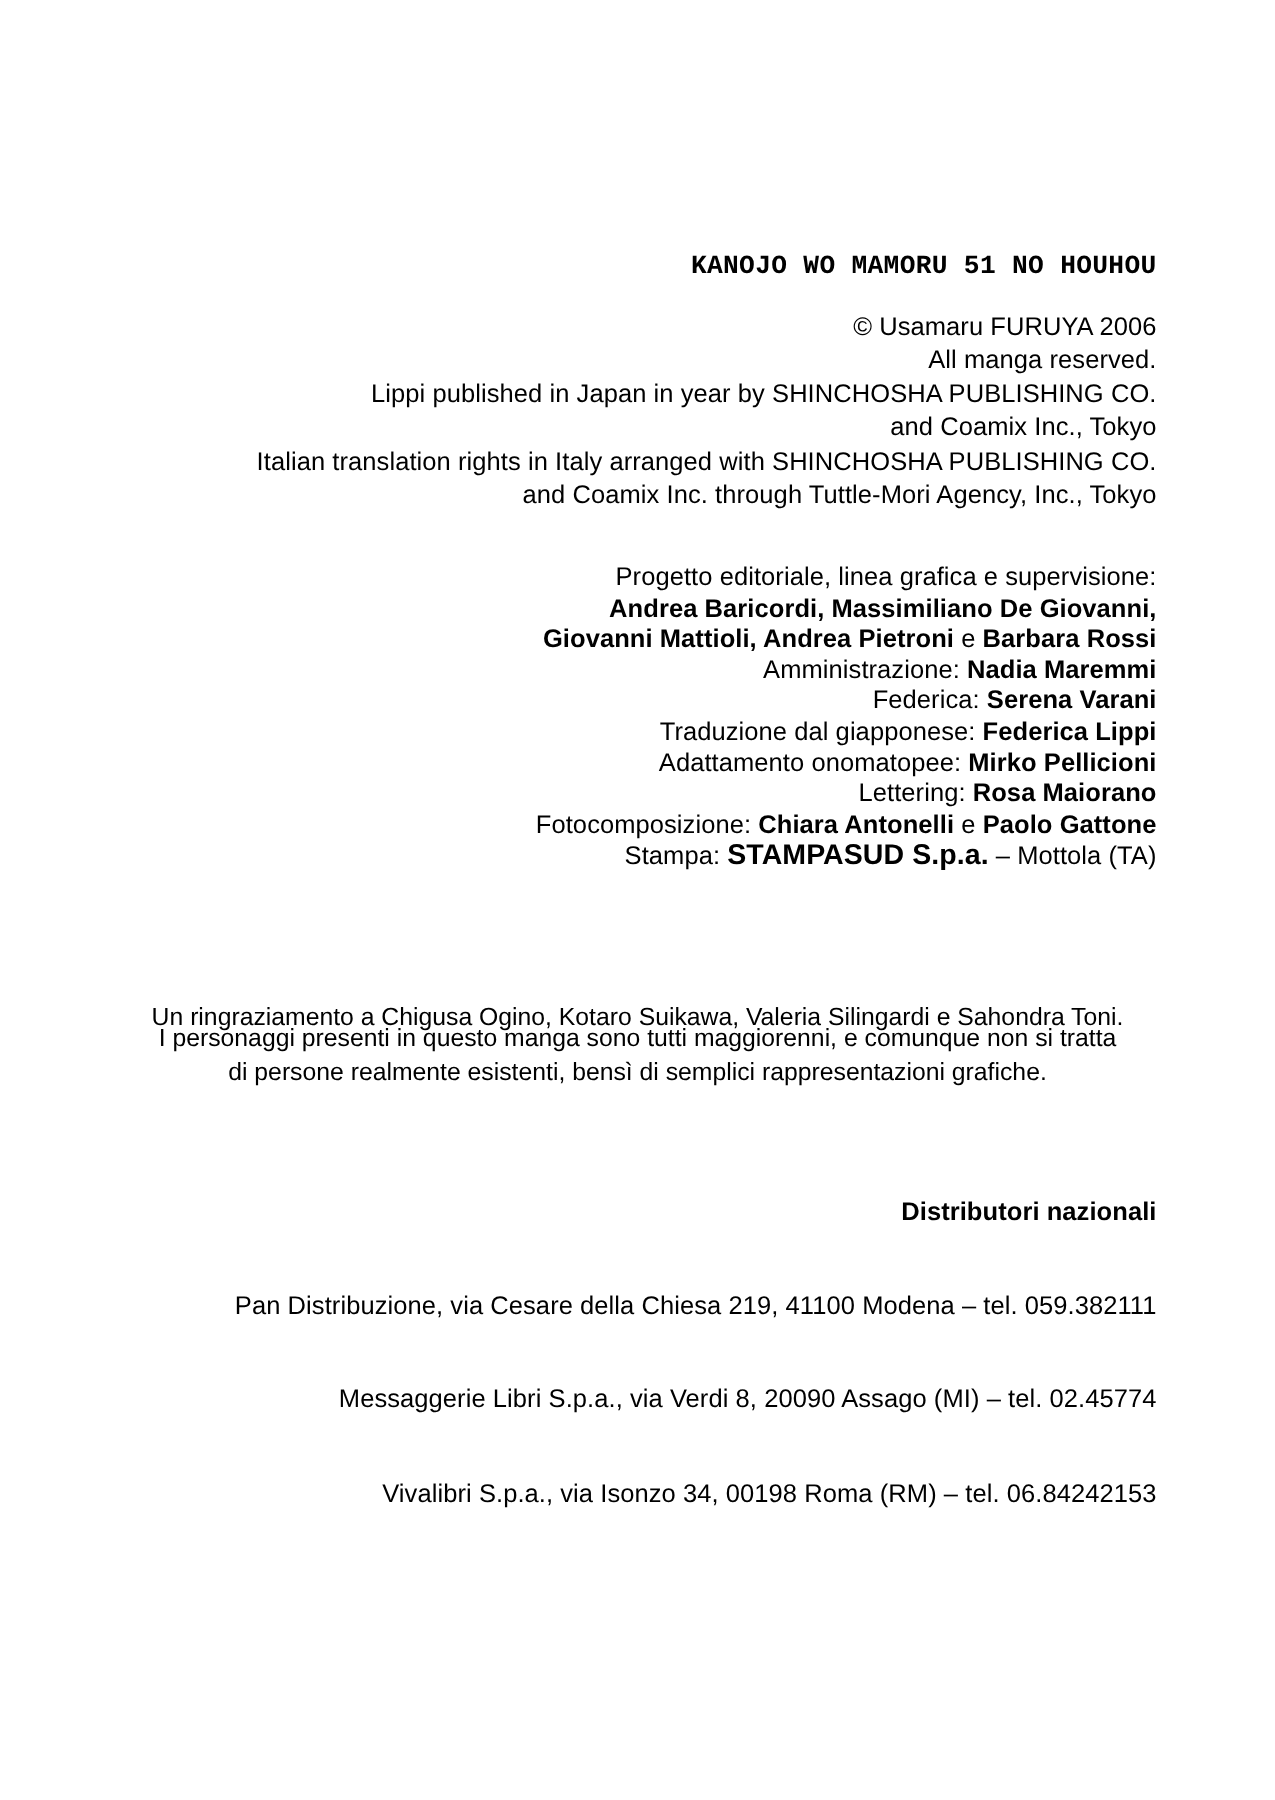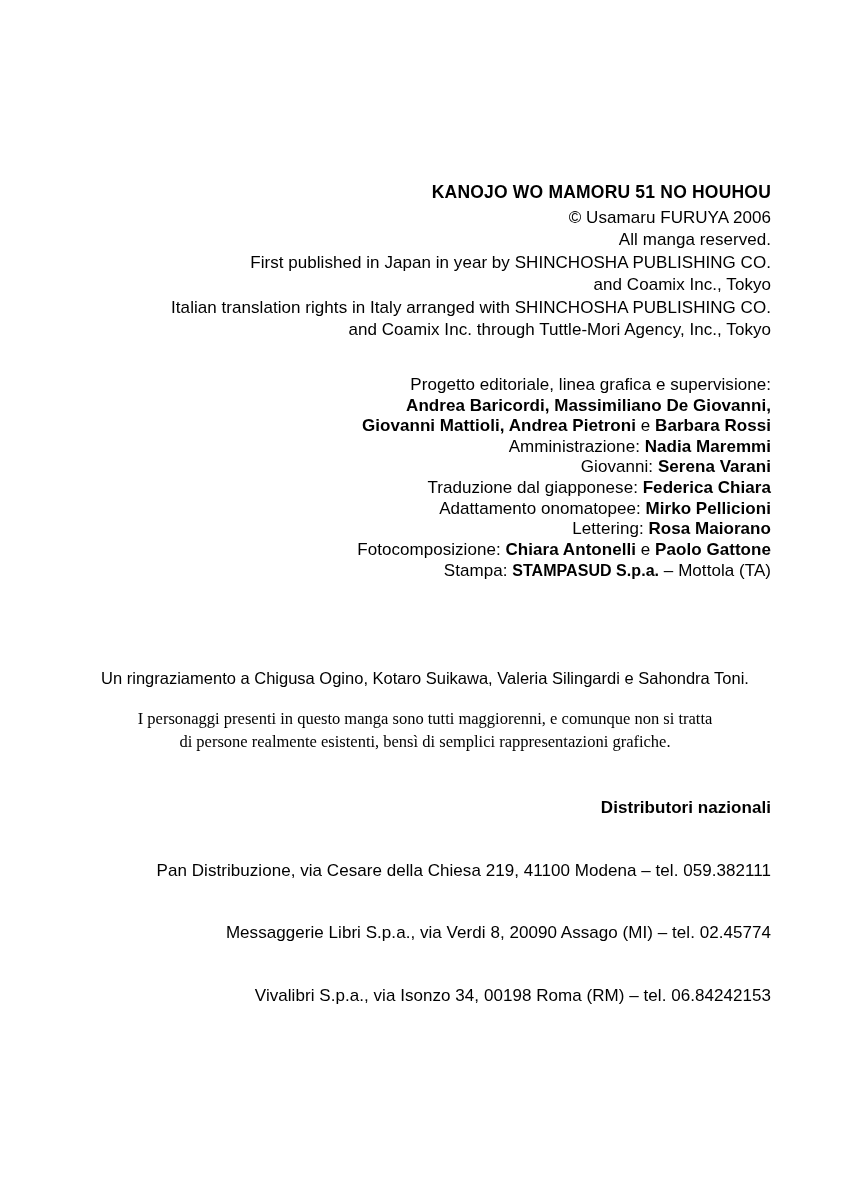--- a/index.html
+++ b/index.html
@@ -41,21 +41,21 @@
     width: 850px;
     text-align: center;
     white-space: nowrap;
   }
 
   .line {
     display: block;
   }
 
   
-  #title-block { top: 181px; }
+  #title-block { top: 167px; font-family: Liberation Mono, monospace; }
   #title-block .title {
     font-size: 17.5px;
     font-weight: bold;
     letter-spacing: 0.2px;
     line-height: 22px;
   }
 
   
   #rights-block { top: 207px; }
   #rights-block .line {
@@ -72,33 +72,33 @@
     font-weight: normal;
     line-height: 20.6px;
     letter-spacing: 0.05px;
   }
   #credits-block b,
   .bold { font-weight: bold; }
 
   #credits-block .line.stampa { line-height: 21px; }
   #credits-block .line.stampa .big {
     font-weight: bold;
-    font-size: 16px;
+    font-size: 19px;
   }
 
   
   #thanks-block { top: 636px; }
   #thanks-block .line {
     font-size: 16.5px;
     line-height: 21px;
     margin-top: 32px;
   }
 
   
-  #disclaimer-block { top: 708px; font-family: Liberation Serif, serif; }
+  #disclaimer-block { top: 681px; }
   #disclaimer-block .line {
     font-size: 16.5px;
     line-height: 22.5px;
   }
 
   
   #distributors-block { top: 757px; }
   #distributors-block .heading {
     font-size: 17px;
     font-weight: bold;
@@ -129,21 +129,21 @@
 
 <div class="page">
 
   <div class="rblock" id="title-block">
     <span class="line title">KANOJO WO MAMORU 51 NO HOUHOU</span>
   </div>
 
   <div class="rblock" id="rights-block">
     <span class="line">©  Usamaru FURUYA 2006</span>
     <span class="line">All manga reserved.</span>
-    <span class="line">First published in Japan in year by SHINCHOSHA PUBLISHING CO.</span>
+    <span class="line">Lippi published in Japan in year by SHINCHOSHA PUBLISHING CO.</span>
     <span class="line">and Coamix Inc., Tokyo</span>
     <span class="line">Italian translation rights in Italy arranged with SHINCHOSHA PUBLISHING CO.</span>
     <span class="line">and Coamix Inc. through Tuttle-Mori Agency, Inc., Tokyo</span>
   </div>
 
   <div class="rblock" id="credits-block">
 
     <span class="line">Progetto editoriale, linea grafica e supervisione:</span>
 
     <span class="line">
@@ -152,25 +152,25 @@
 
     <span class="line">
       <b>Giovanni Mattioli, Andrea Pietroni</b><span> e </span><b>Barbara Rossi</b>
     </span>
 
     <span class="line">
       <span>Amministrazione: </span><b>Nadia Maremmi</b>
     </span>
 
     <span class="line">
-      <span>Giovanni: </span><b>Serena Varani</b>
-    </span>
-
-    <span class="line">
-      <span>Traduzione dal giapponese: </span><b>Federica Chiara</b>
+      <span>Federica: </span><b>Serena Varani</b>
+    </span>
+
+    <span class="line">
+      <span>Traduzione dal giapponese: </span><b>Federica Lippi</b>
     </span>
 
     <span class="line">
       <span>Adattamento onomatopee: </span><b>Mirko Pellicioni</b>
     </span>
 
     <span class="line">
       <span>Lettering: </span><b>Rosa Maiorano</b>
     </span>
 

